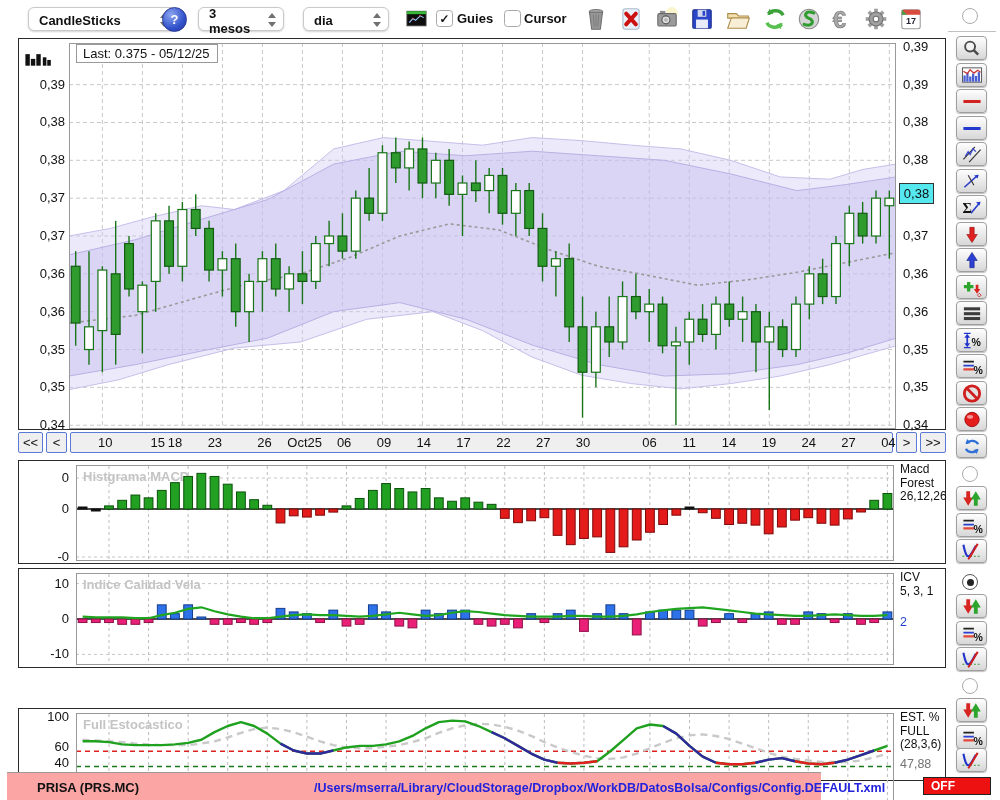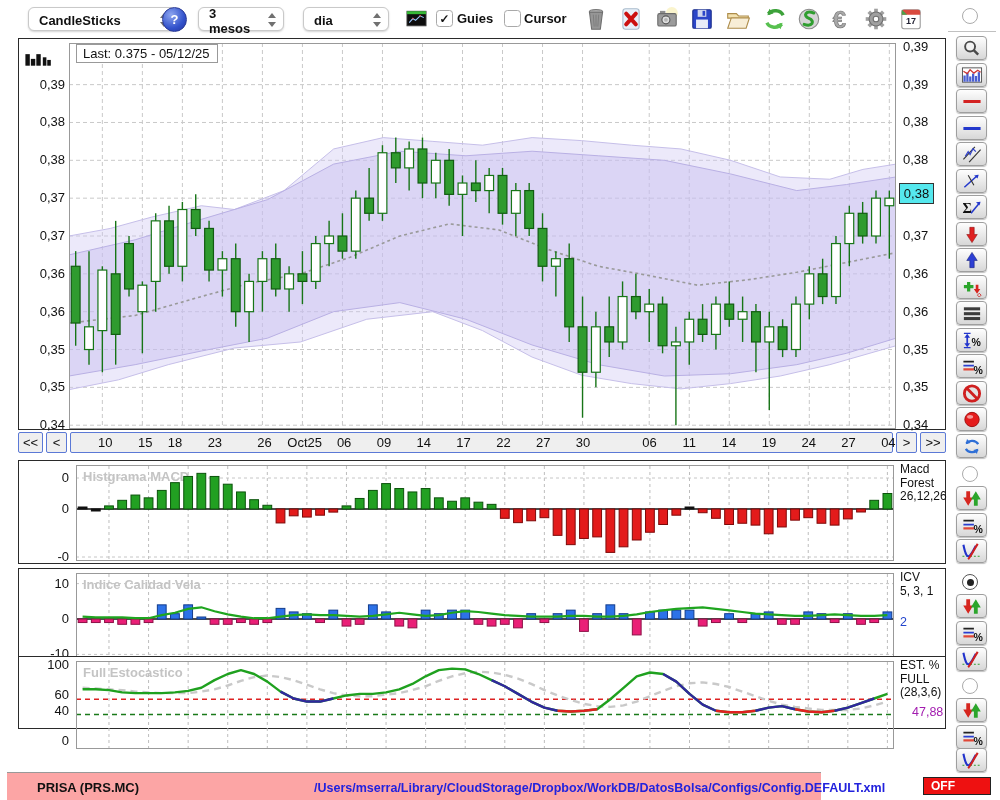--- a/index.html
+++ b/index.html
@@ -19,21 +19,21 @@
   .chk.on:after{content:"\2713";}
   .chklab{position:absolute;top:11px;font-size:13px;font-weight:bold;}
   .icobtn{position:absolute;top:5px;width:28px;height:28px;background:none;border:none;padding:1px;cursor:pointer;}
   .icobtn svg{width:26px;height:26px;}
   
   .panel{position:absolute;left:18px;width:928px;background:#fff;border:1.5px solid #2a2a2a;box-sizing:border-box;}
   .plot{position:absolute;}
   .ptitle{position:absolute;color:#c4c4c4;font-size:13px;font-weight:bold;}
   .rtext{position:absolute;left:881px;top:2px;font-size:12px;line-height:13.5px;color:#111;width:46px;}
   .pval-blue{position:absolute;left:881px;font-size:12.5px;color:#2244cc;}
-  .pval-gray{position:absolute;left:881px;font-size:12.5px;color:#a21caf;margin-left:12px;}
+  .pval-gray{position:absolute;left:881px;font-size:12.5px;color:#737373;}
   .yaxis span,.xlab span{font-size:13px;color:#111;}
   
   .navbtn{position:absolute;top:0;height:21px;background:#efefef;border:1.5px solid #5b79d6;border-radius:2px;
        font-size:13px;color:#111;display:flex;align-items:center;justify-content:center;padding:0;box-sizing:border-box;font-family:"Liberation Sans",sans-serif;}
   
   .sbtn{position:absolute;left:956px;width:31px;height:24px;background:linear-gradient(#fefefe,#d7d7d7);
        border:1px solid #9e9e9e;border-radius:4px;box-shadow:0 1px 1px rgba(0,0,0,.25);
        display:flex;align-items:center;justify-content:center;padding:0;cursor:pointer;}
   .sbtn svg{width:24px;height:21px;}
   .radio{position:absolute;width:14px;height:14px;border:1.5px solid #ababab;border-radius:50%;background:#fff;box-sizing:content-box;}
@@ -468,21 +468,21 @@
       </div>
     <div id="last-label">Last: 0.375 - 05/12/25</div>
     <div id="price-highlight" style="top: 143.859px;">0,38</div>
   </section>
 
   <div id="navbar" style="position:absolute;left:0;top:432px;width:1000px;height:22px;">
     <button class="navbtn" style="left:18px;width:25px;">&lt;&lt;</button>
     <button class="navbtn" style="left:46px;width:21px;">&lt;</button>
     <div class="navbtn" id="date-strip" style="left:70px;width:823px;justify-content:flex-start;">
         <span style="position:absolute;left:17.185483870967744px;top:2px;width:34px;text-align:center;font-size:13px">10</span>
-        <span style="position:absolute;left:67px;top:2px;width:34px;text-align:left;font-size:13px">15</span>
+        <span style="position:absolute;left:60px;top:2px;width:34px;text-align:right;font-size:13px">15</span>
         <span style="position:absolute;left:96.83064516129032px;top:2px;width:34px;text-align:left;font-size:13px">18</span>
         <span style="position:absolute;left:136.65322580645162px;top:2px;width:34px;text-align:left;font-size:13px">23</span>
         <span style="position:absolute;left:176.4758064516129px;top:2px;width:34px;text-align:center;font-size:13px">26</span>
         <span style="position:absolute;left:216.2983870967742px;top:2px;width:34px;text-align:center;font-size:13px">Oct25</span>
         <span style="position:absolute;left:256.1209677419355px;top:2px;width:34px;text-align:center;font-size:13px">06</span>
         <span style="position:absolute;left:295.94354838709677px;top:2px;width:34px;text-align:center;font-size:13px">09</span>
         <span style="position:absolute;left:335.76612903225805px;top:2px;width:34px;text-align:center;font-size:13px">14</span>
         <span style="position:absolute;left:375.5887096774194px;top:2px;width:34px;text-align:center;font-size:13px">17</span>
         <span style="position:absolute;left:415.4112903225806px;top:2px;width:34px;text-align:center;font-size:13px">22</span>
         <span style="position:absolute;left:455.23387096774195px;top:2px;width:34px;text-align:center;font-size:13px">27</span>
@@ -697,21 +697,21 @@
         <polyline points="6.596774193548387,43.6636 19.79032258064516,44.4424 32.983870967741936,44.4424 46.17741935483871,44.4424 59.37096774193549,45.2212 72.56451612903226,45.2212 85.75806451612904,42.106 98.95161290322581,39.7696 112.14516129032258,35.8756 125.33870967741936,34.318 138.53225806451613,38.211999999999996 151.7258064516129,41.3272 164.91935483870967,43.6636 178.11290322580646,45.2212 191.3064516129032,45.2212 204.5,43.6636 217.69354838709677,42.106 230.88709677419357,41.3272 244.08064516129033,42.106 257.2741935483871,42.106 270.46774193548384,42.8848 283.66129032258067,43.6636 296.85483870967744,42.8848 310.0483870967742,41.3272 323.241935483871,39.7696 336.43548387096774,41.3272 349.6290322580645,42.8848 362.8225806451613,42.106 376.01612903225805,39.7696 389.2096774193549,38.211999999999996 402.40322580645164,38.9908 415.59677419354836,40.5484 428.7903225806451,42.106 441.9838709677419,42.8848 455.17741935483866,43.6636 468.37096774193554,43.6636 481.56451612903226,43.6636 494.758064516129,42.8848 507.9516129032258,42.8848 521.1451612903226,43.6636 534.3387096774194,43.6636 547.5322580645161,42.8848 560.7258064516128,41.3272 573.9193548387098,38.9908 587.1129032258065,37.4332 600.3064516129033,35.8756 613.5,35.0968 626.6935483870967,34.318 639.8870967741935,35.8756 653.0806451612902,37.4332 666.2741935483872,38.9908 679.4677419354839,40.5484 692.6612903225806,41.3272 705.8548387096774,42.106 719.0483870967741,42.8848 732.241935483871,42.8848 745.4354838709677,42.106 758.6290322580645,41.3272 771.8225806451613,42.106 785.016129032258,42.8848 798.2096774193549,42.8848 811.4032258064516,42.106" fill="none" stroke="#1fa51f" stroke-width="2.2"></polyline>
         <rect x="0.5" y="0.5" width="817" height="91" fill="none" stroke="#999"></rect>
       </svg>
     <div class="rtext">
       <div>ICV</div>
         <div>5, 3, 1</div>
     </div>
     <div class="pval-blue" style="top:46px;">2</div>
   </section>
 
-  <section class="panel" style="top:656px;height:73px;">
+  <section class="panel" style="top:708px;height:73px;">
     <div id="stoch-yaxis" class="yaxis" style="position:absolute;left:18px;top:0;width:34px;height:100%;">
         <span style="position:absolute;right:2px;top:-0.17391304347826075px">100</span>
         <span style="position:absolute;right:2px;top:30.434782608695656px">60</span>
         <span style="position:absolute;right:2px;top:45.7391304347826px">40</span>
         <span style="position:absolute;right:2px;top:76.34782608695652px">0</span>
       </div>
     <div class="ptitle" style="left:64px;top:8px;">Full Estocastico</div>
     <svg id="stoch-svg" class="plot" width="818" height="88" style="left:57px;top:4px;">
         <line x1="32.983870967741936" x2="32.983870967741936" y1="1" y2="87" stroke="#bdbdbd" stroke-dasharray="3 3"></line>
         <line x1="72.56451612903226" x2="72.56451612903226" y1="1" y2="87" stroke="#bdbdbd" stroke-dasharray="3 3"></line>

